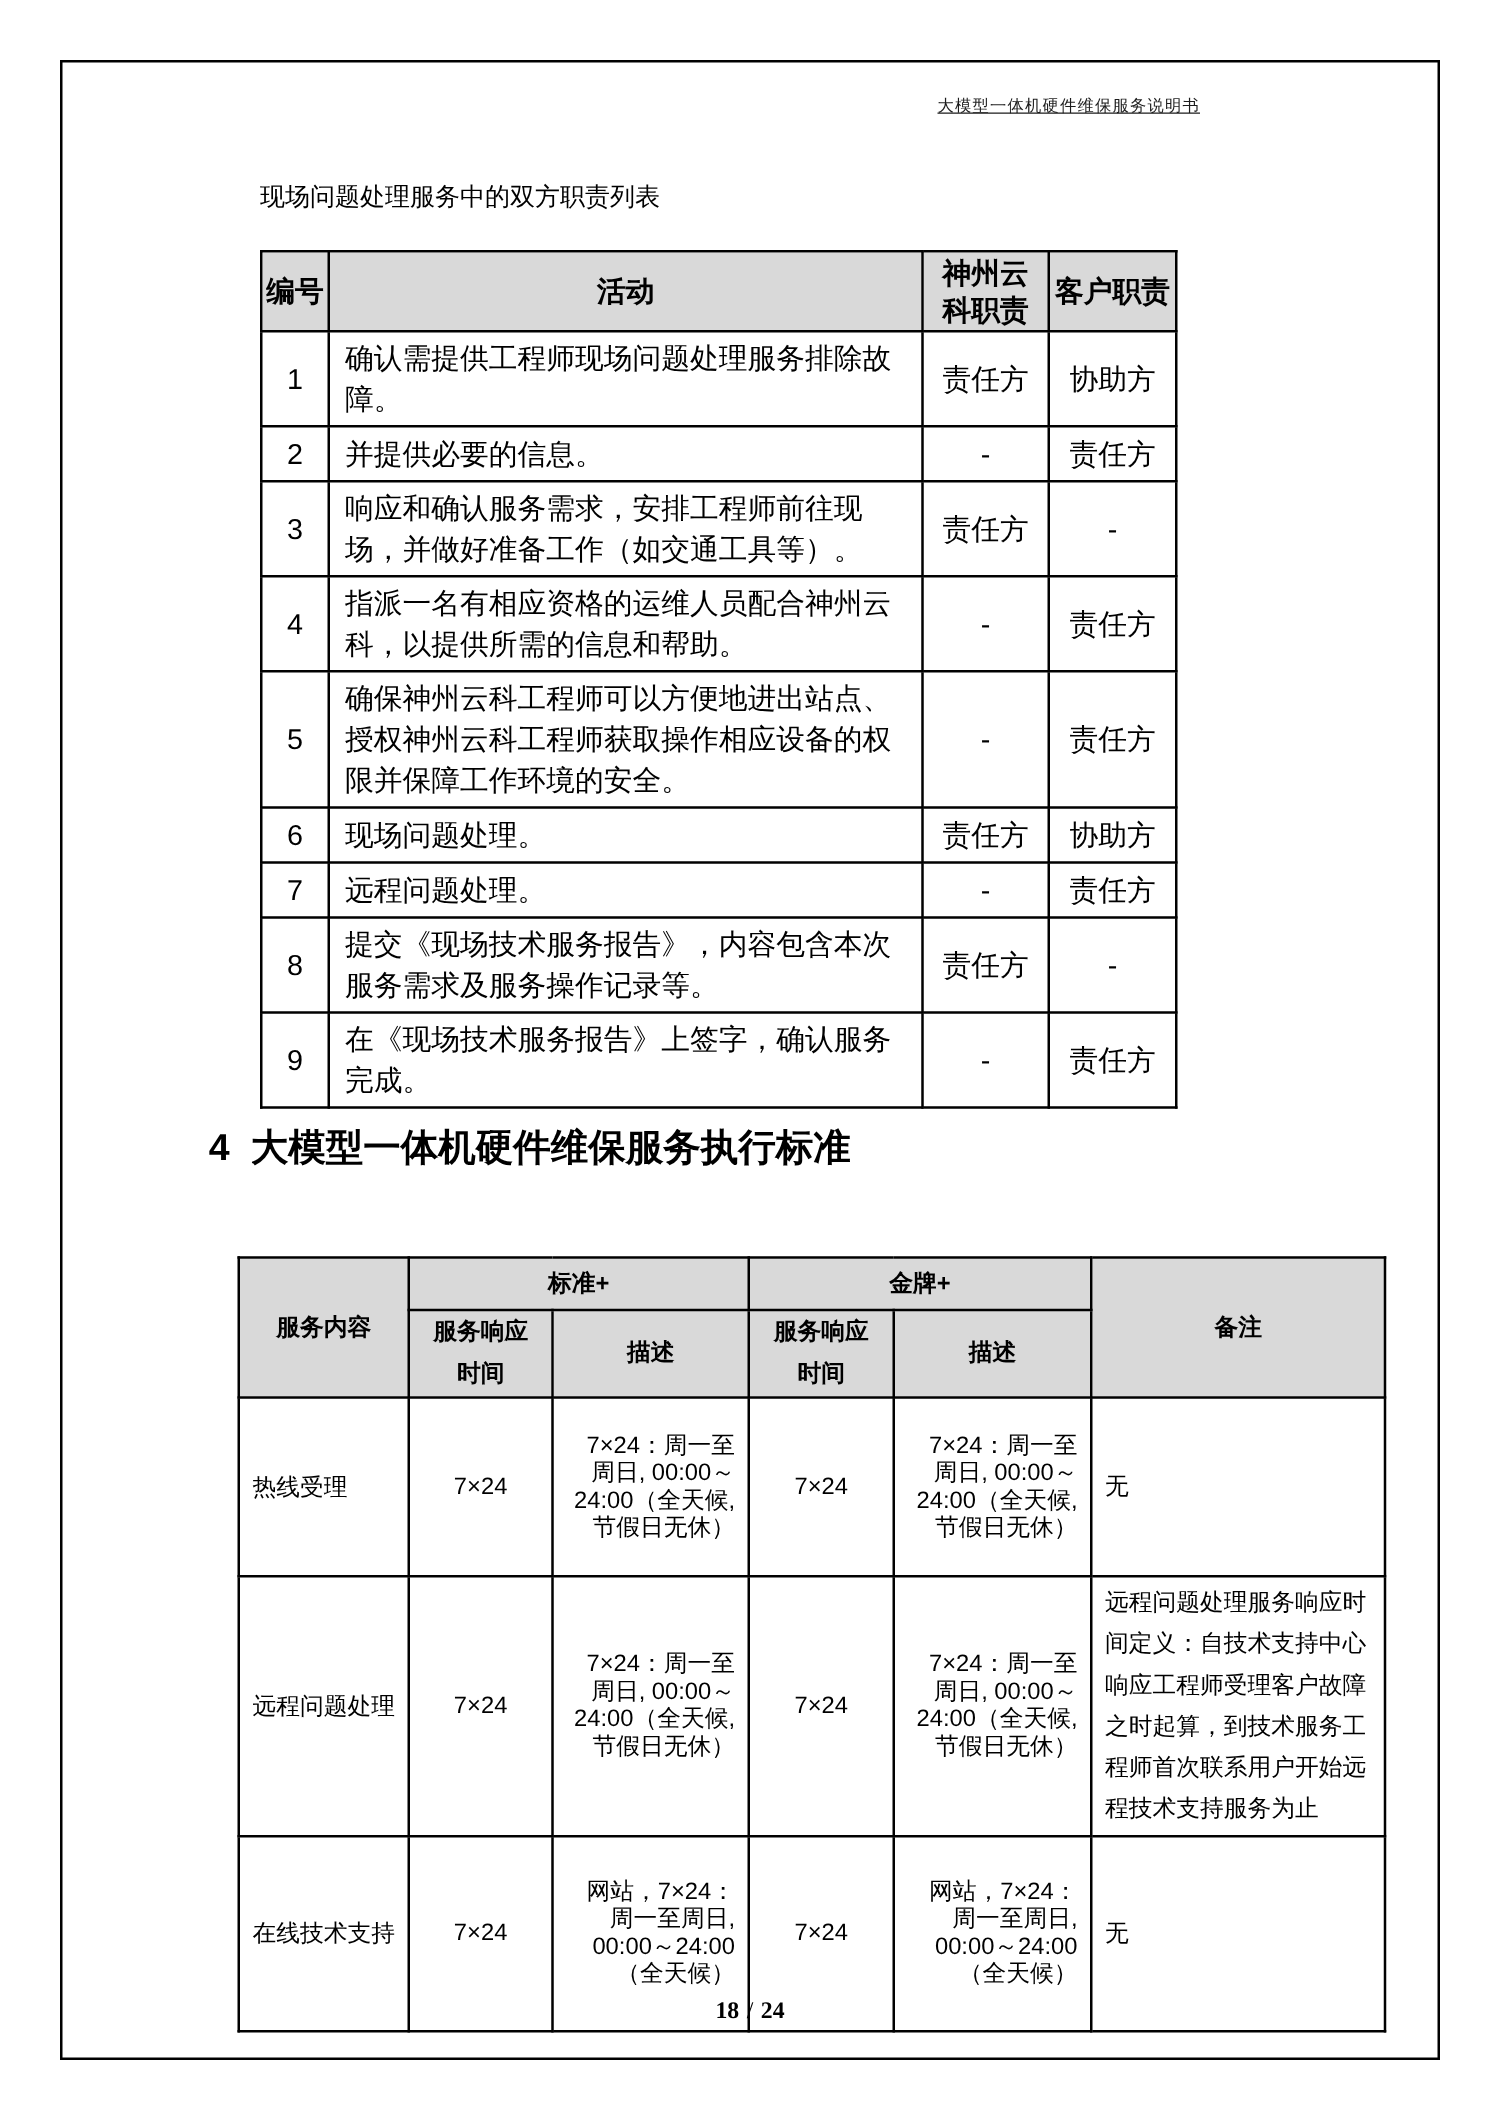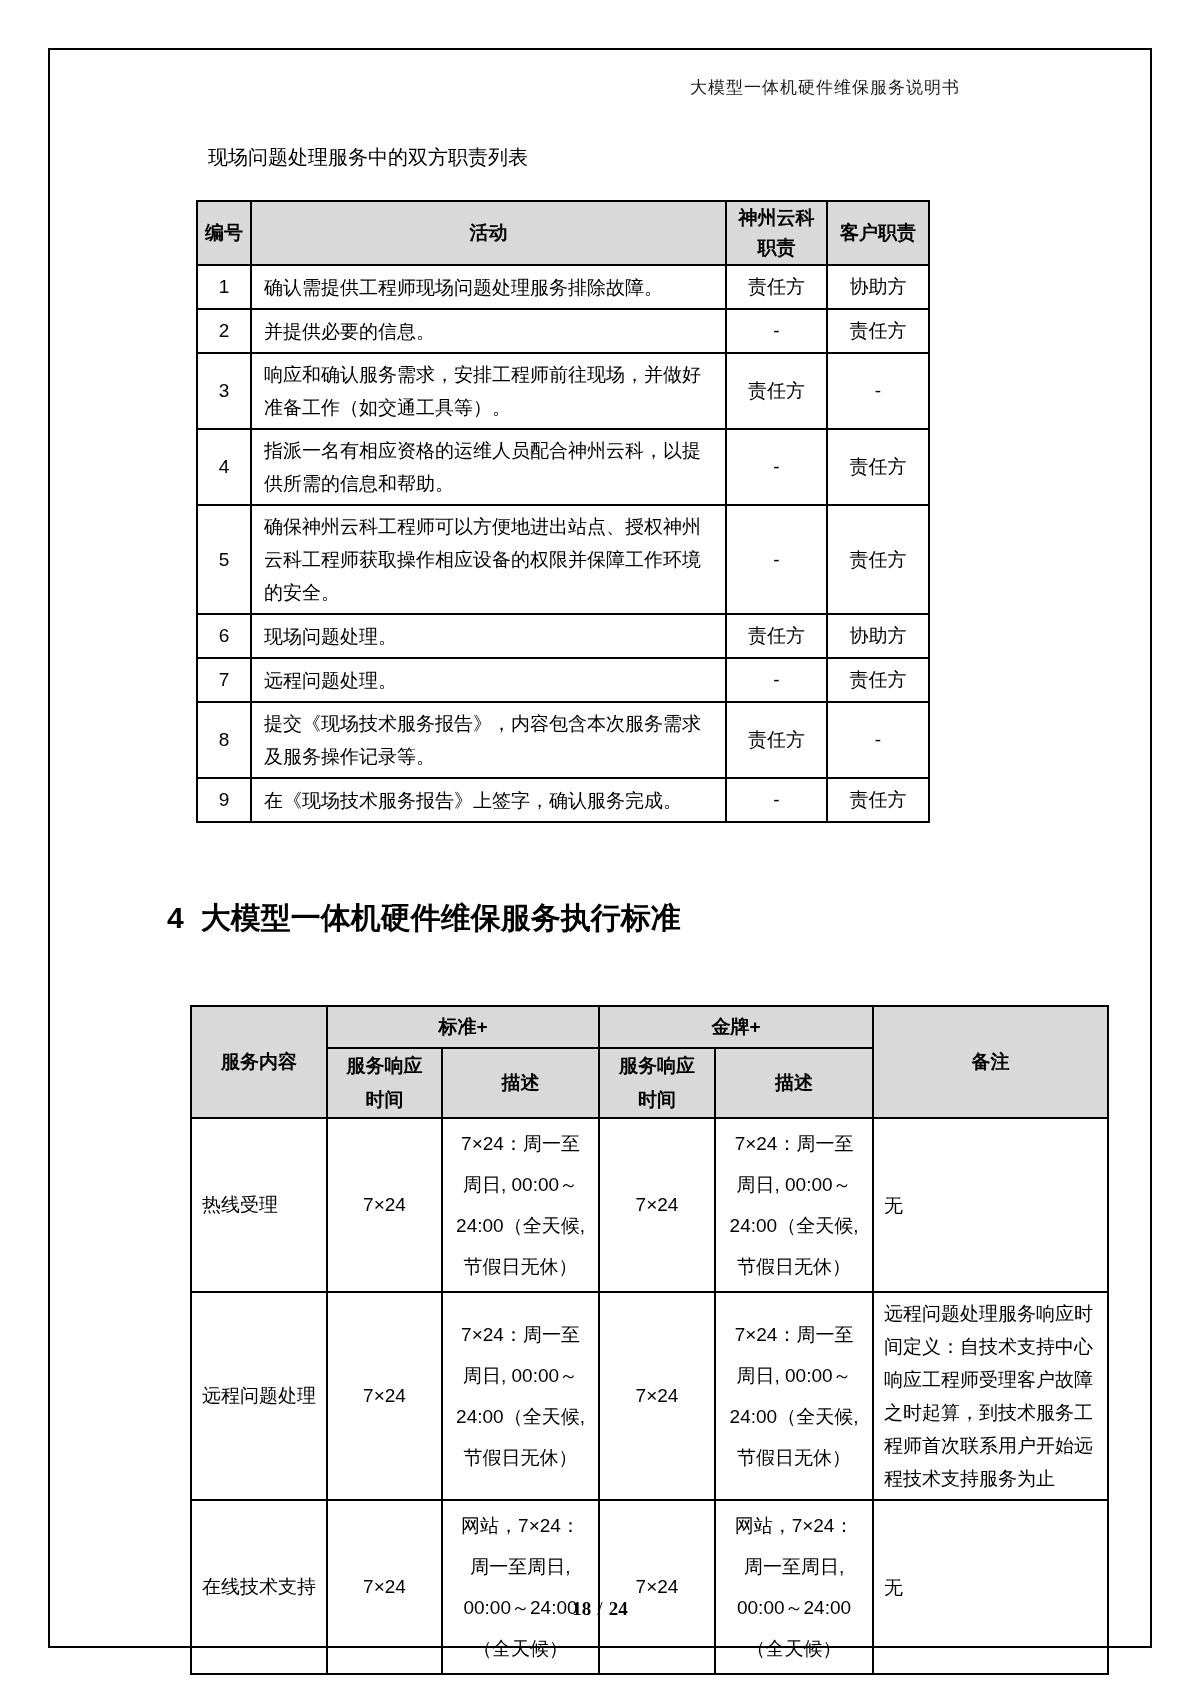--- a/index.html
+++ b/index.html
@@ -7,32 +7,33 @@
     position:relative; width:1200px; height:1698px; background:#ffffff;
     font-family:"Liberation Sans", sans-serif; color:#000;
     overflow:hidden;
   }
   .page-border {
     position:absolute; left:48px; top:48px; width:1104px; height:1600px;
     border:2px solid #000; box-sizing:border-box;
   }
   .doc-header {
     position:absolute; top:76px; right:240px;
-    font-family:"Liberation Serif", serif; font-size:17px; color:#1c1c1c;
+    font-family:"Liberation Serif", serif; font-size:13px; color:#1c1c1c;
     letter-spacing:1px;
+    text-decoration:underline;
   }
   .intro {
     position:absolute; left:208px; top:144px; font-size:20px; color:#000;
   }
   table { border-collapse:collapse; table-layout:fixed; }
   th, td { border:2px solid #000; vertical-align:middle; box-sizing:border-box; overflow:hidden; }
   th { background:#d9d9d9; font-weight:bold; }
 
   
-  .t1 { position:absolute; left:196px; top:200px; width:732px; font-size:19px; }
+  .t1 { position:absolute; left:208px; top:200px; width:732px; font-size:23px; }
   .t1 th { height:64px; line-height:30px; text-align:center; }
   .t1 th.vendor { padding:0 8px; }
   .t1 td.num, .t1 td.party { text-align:center; }
   .t1 td.act { text-align:left; padding:4px 12px; line-height:33px; }
   .t1 tr.h44 td { height:44px; }
   .t1 tr.h74 td { height:74px; }
   .t1 tr.h106 td { height:106px; }
 
   
   .section-heading {
@@ -43,21 +44,21 @@
 
   
   .t2 { position:absolute; left:190px; top:1005px; width:917px; font-size:19px; }
   .t2 th { text-align:center; }
   .t2 tr.hh1 th { height:42px; }
   .t2 tr.hh2 th { height:68px; line-height:34px; }
   .t2 th.resp-h { padding:0 12px;margin-top:28px; }
   .t2 td { padding:4px 10px; }
   .t2 td.svc { text-align:left; }
   .t2 td.resp { text-align:center; padding:4px 4px; }
-  .t2 td.desc { text-align:center; line-height:41px; }
+  .t2 td.desc { text-align:right; line-height:22px; }
   .t2 td.note { text-align:left; line-height:33px; }
   .t2 tr.hr1 td { height:143px; }
   .t2 tr.hr2 td { height:198px; }
   .t2 tr.hr3 td { height:156px; }
 
   .footer {
     position:absolute; left:0; top:1598px; width:1200px; text-align:center;
     font-family:"Liberation Serif", serif; font-size:19px; color:#000;
   }
   .footer .num { font-weight:bold; }

